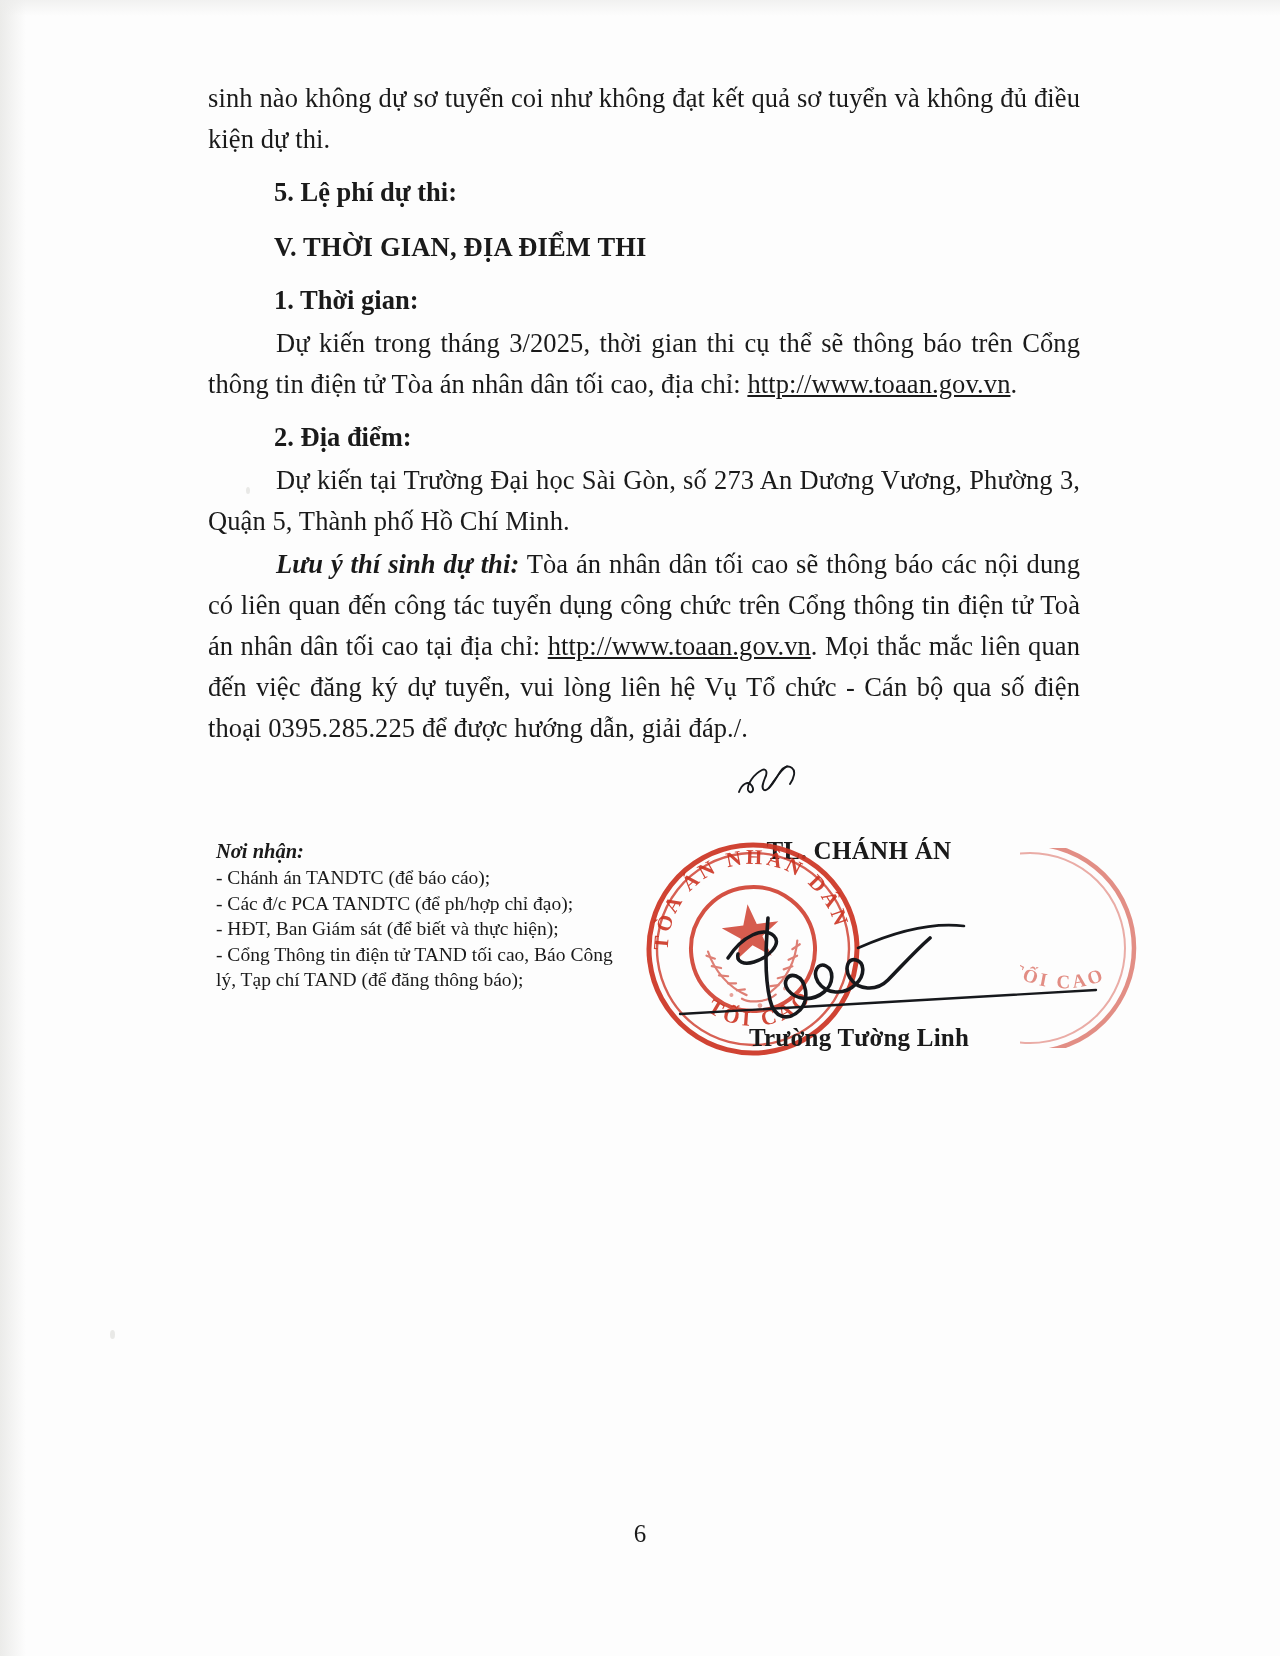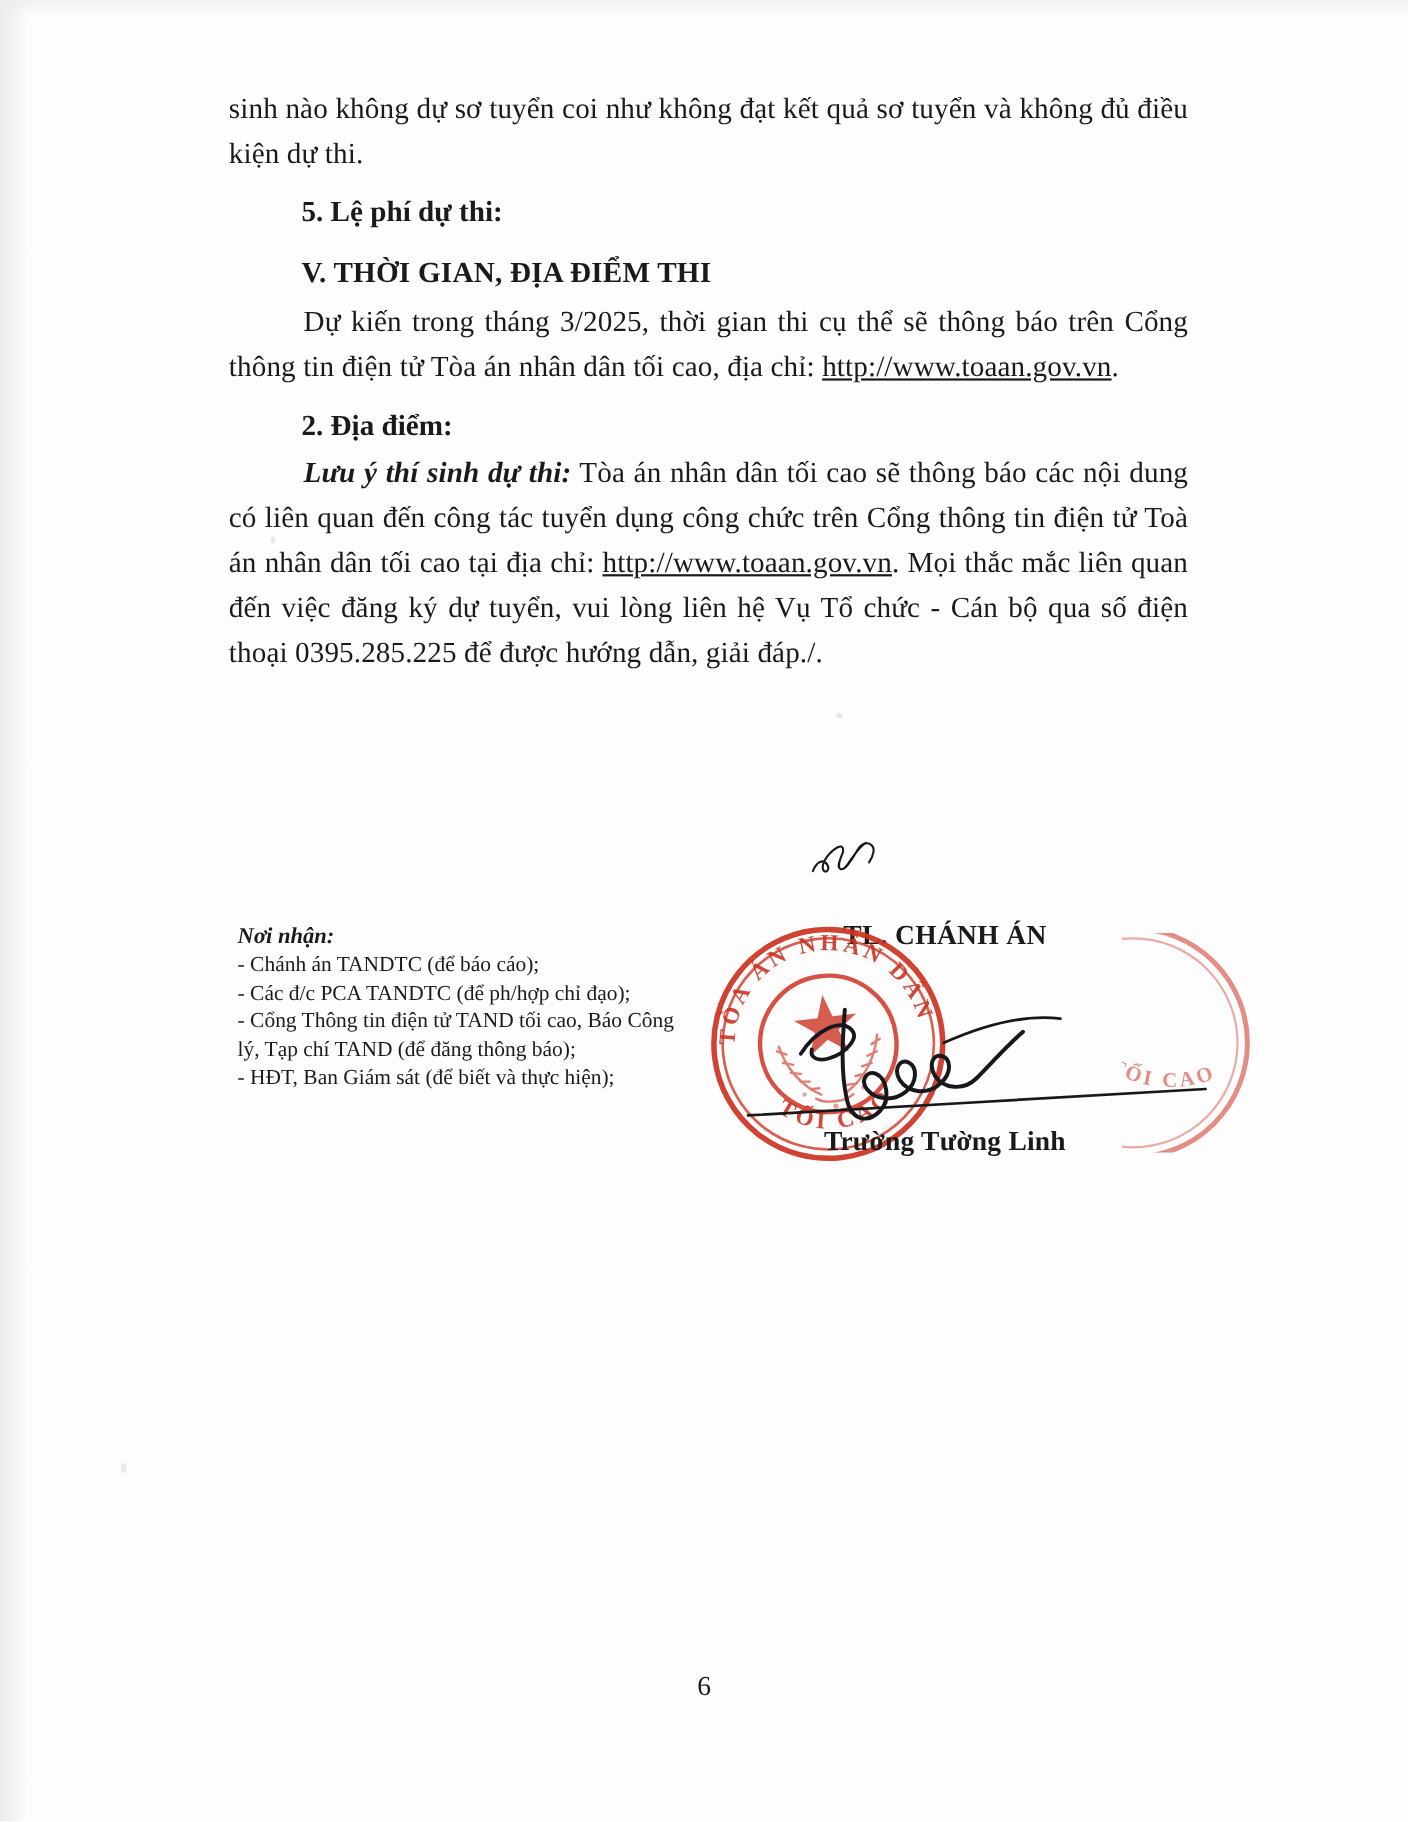--- a/index.html
+++ b/index.html
@@ -213,44 +213,46 @@
 
   <div class="content">
 
     <p class="body-text">sinh nào không dự sơ tuyển coi như không đạt kết quả sơ tuyển và không đủ điều kiện dự thi.</p>
 
     <h3 class="heading-num">5. Lệ phí dự thi:</h3>
 
 
     <h2 class="heading-roman">V. THỜI GIAN, ĐỊA ĐIỂM THI</h2>
 
+    <h3 class="heading-num">1. Thời gian:</h3>
 
     <p class="body-text indent-sp"><span> Dự kiến trong tháng 3/2025, thời gian thi cụ thể sẽ thông báo trên Cổng thông tin điện tử Tòa án nhân dân tối cao, địa chỉ: </span><span class="url">http://www.toaan.gov.vn</span><span>.</span></p>
 
     <h3 class="heading-num">2. Địa điểm:</h3>
 
+    <p class="body-text indent-sp">Dự kiến tại Trường Đại học Sài Gòn, số 273 An Dương Vương, Phường 3, Quận 5, Thành phố Hồ Chí Minh.</p>
 
     <p class="body-text indent-sp"><span class="note-lead">Lưu ý thí sinh dự thi:</span><span> Tòa án nhân dân tối cao sẽ thông báo các nội dung có liên quan đến công tác tuyển dụng công chức trên Cổng thông tin điện tử Toà án nhân dân tối cao tại địa chỉ: </span><span class="url">http://www.toaan.gov.vn</span><span>. Mọi thắc mắc liên quan đến việc đăng ký dự tuyển, vui lòng liên hệ Vụ Tổ chức - Cán bộ qua số điện thoại 0395.285.225 để được hướng dẫn, giải đáp./.</span></p>
   </div>
 
   <svg class="ink-initial" viewBox="0 0 70 40">
     <path d="M3 30 C6 22, 12 18, 16 24 C19 29, 14 33, 12 28 C11 22, 18 12, 26 8
              C30 6, 32 10, 29 16 C27 21, 25 26, 28 28 C32 30, 38 20, 44 10
              C47 5, 52 3, 56 6 C60 9, 58 16, 54 22" fill="none" stroke="#16181c" stroke-width="1.9" stroke-linecap="round"></path>
     <path d="M33 26 C38 18, 44 10, 51 4" fill="none" stroke="#16181c" stroke-width="1.6" stroke-linecap="round"></path>
   </svg>
 
   <div class="sig-area">
 
     <div class="recipients">
       <div class="recipients-title">Nơi nhận:</div>
       <div class="recipients-item">- Chánh án TANDTC (để báo cáo);</div>
       <div class="recipients-item">- Các đ/c PCA TANDTC (để ph/hợp chỉ đạo);</div>
+      <div class="recipients-item">- HĐT, Ban Giám sát (để biết và thực hiện);</div>
       <div class="recipients-item wrap">- Cổng Thông tin điện tử TAND tối cao, Báo Công lý, Tạp chí TAND (để đăng thông báo);</div>
-      <div class="recipients-item">- HĐT, Ban Giám sát (để biết và thực hiện);</div>
     </div>
 
     <div class="signer">
       <div class="signer-line1">TL. CHÁNH ÁN</div>
     </div>
 
     <div class="seal">
       <svg viewBox="0 0 214 214" width="214" height="214">
         <defs>
           <path id="sealTopArc" d="M 22,107 A 85,85 0 0 1 192,107"></path>

